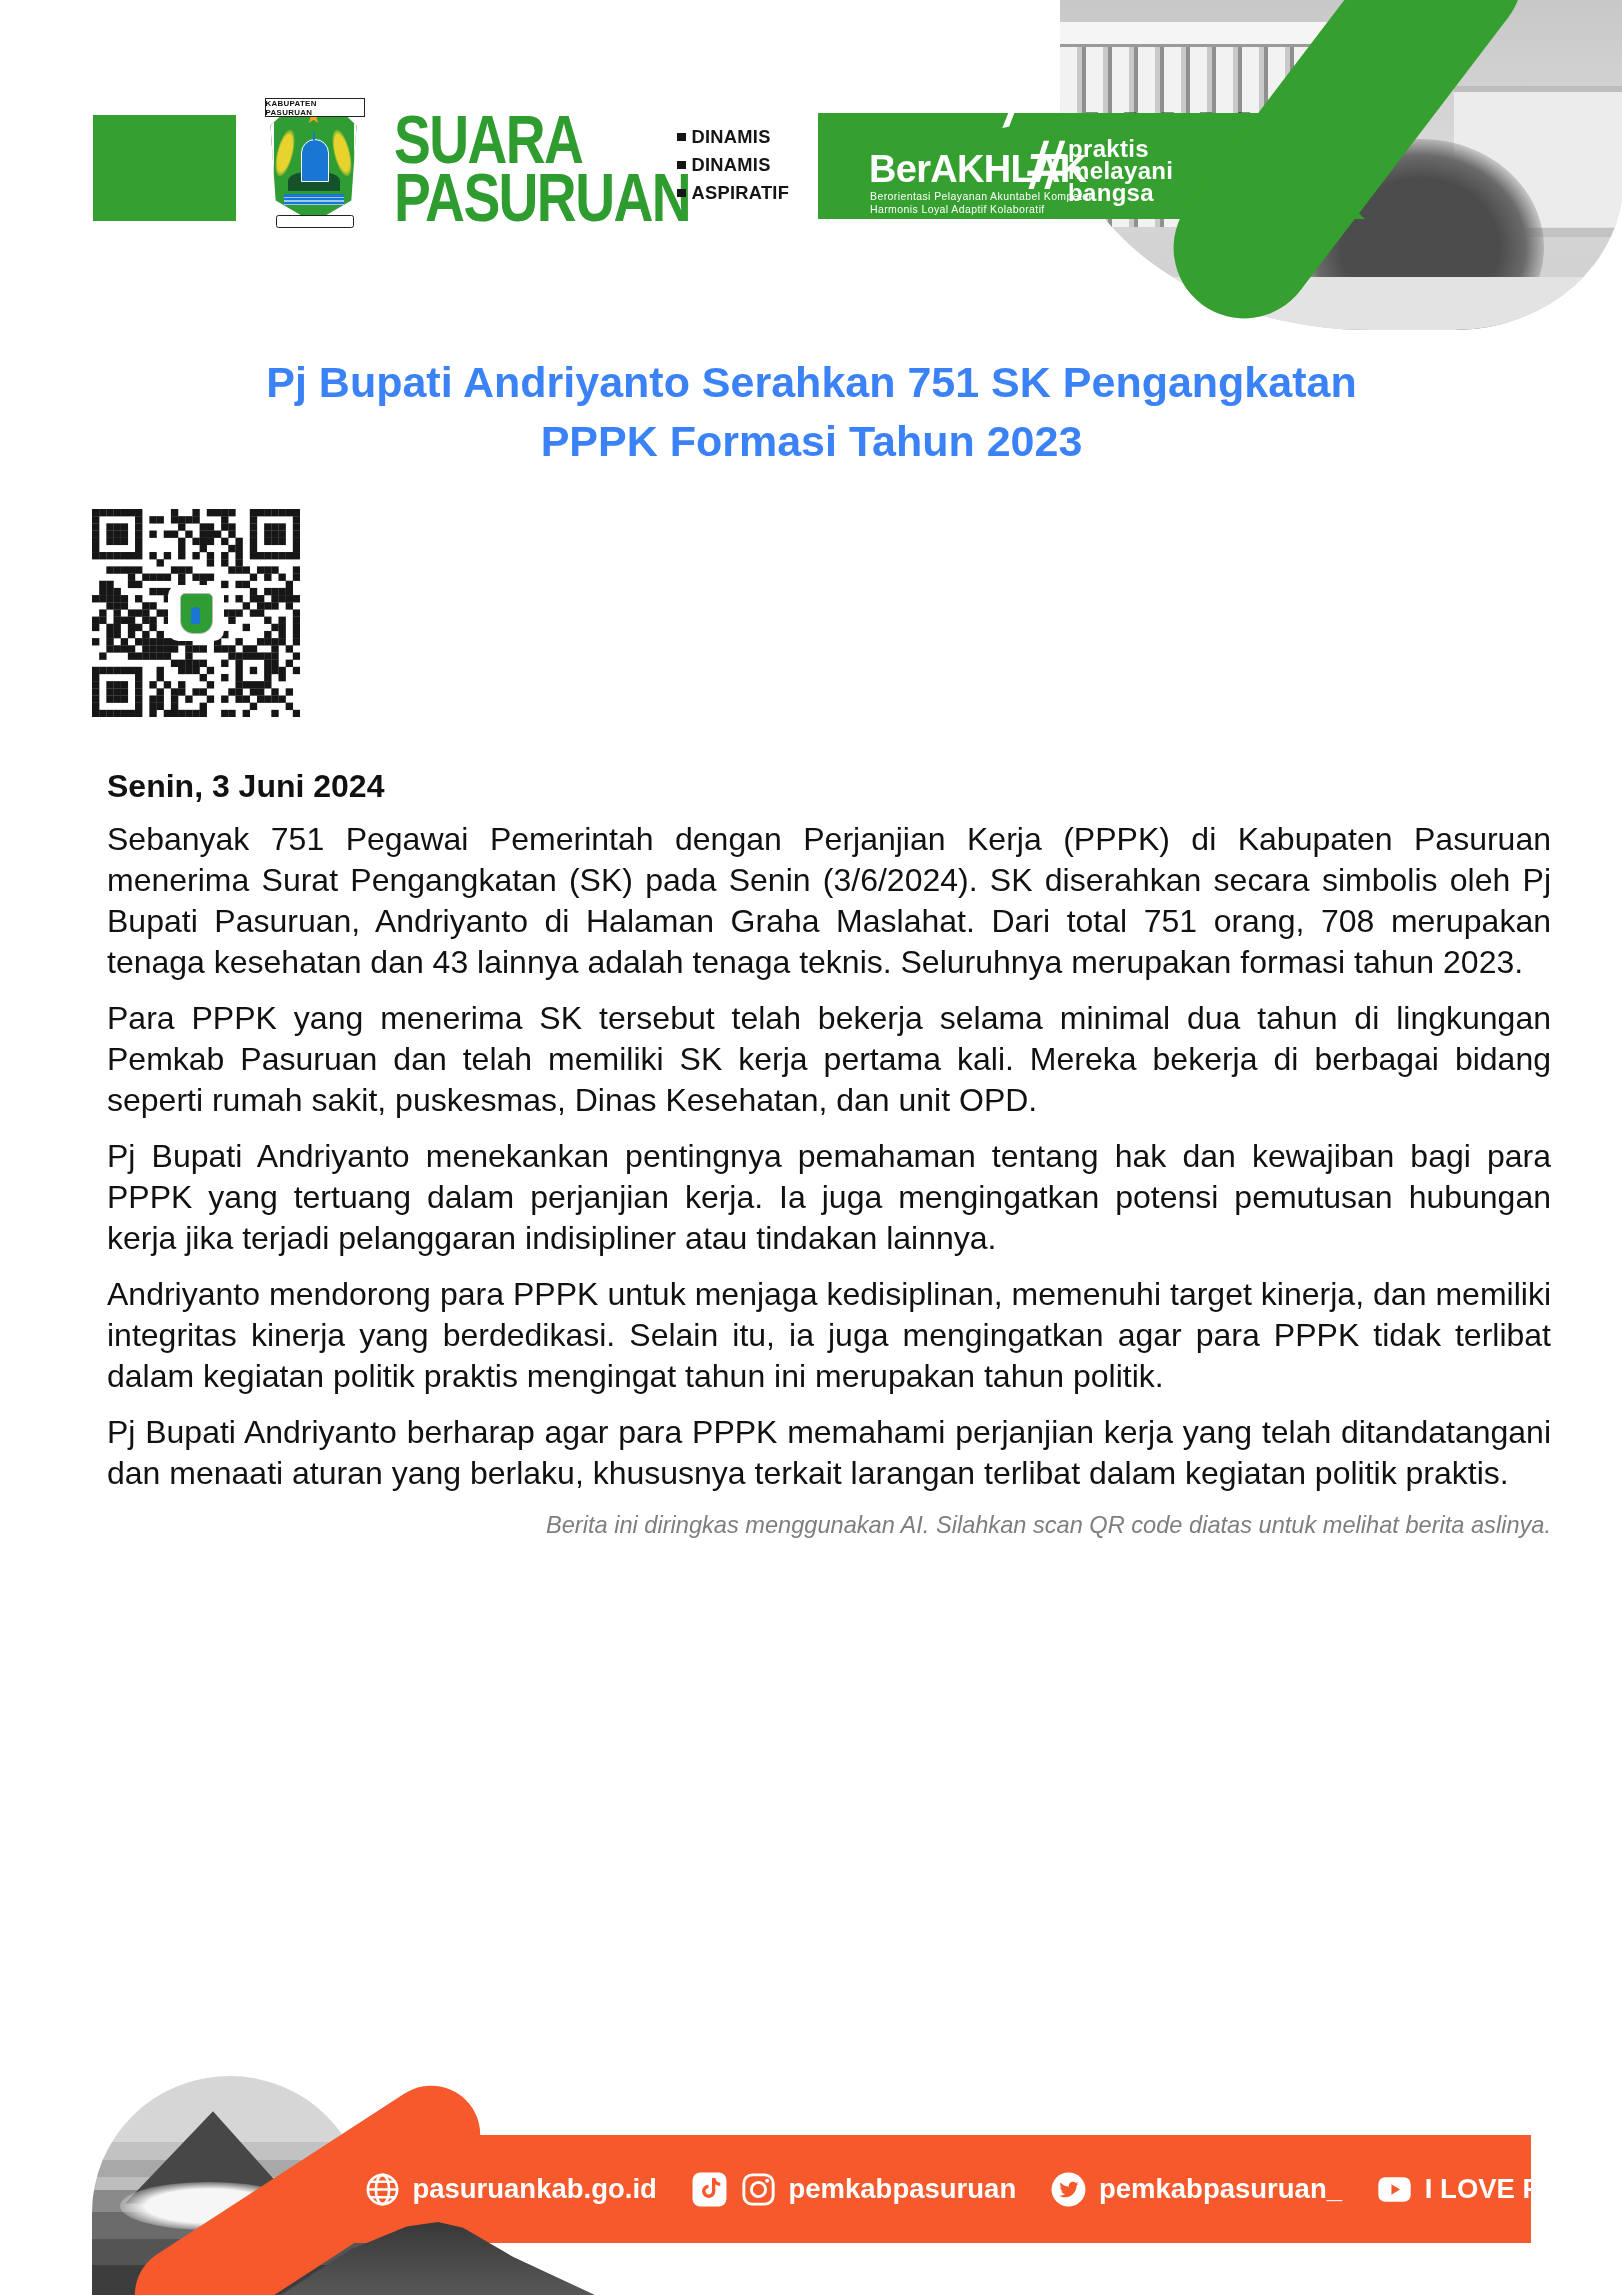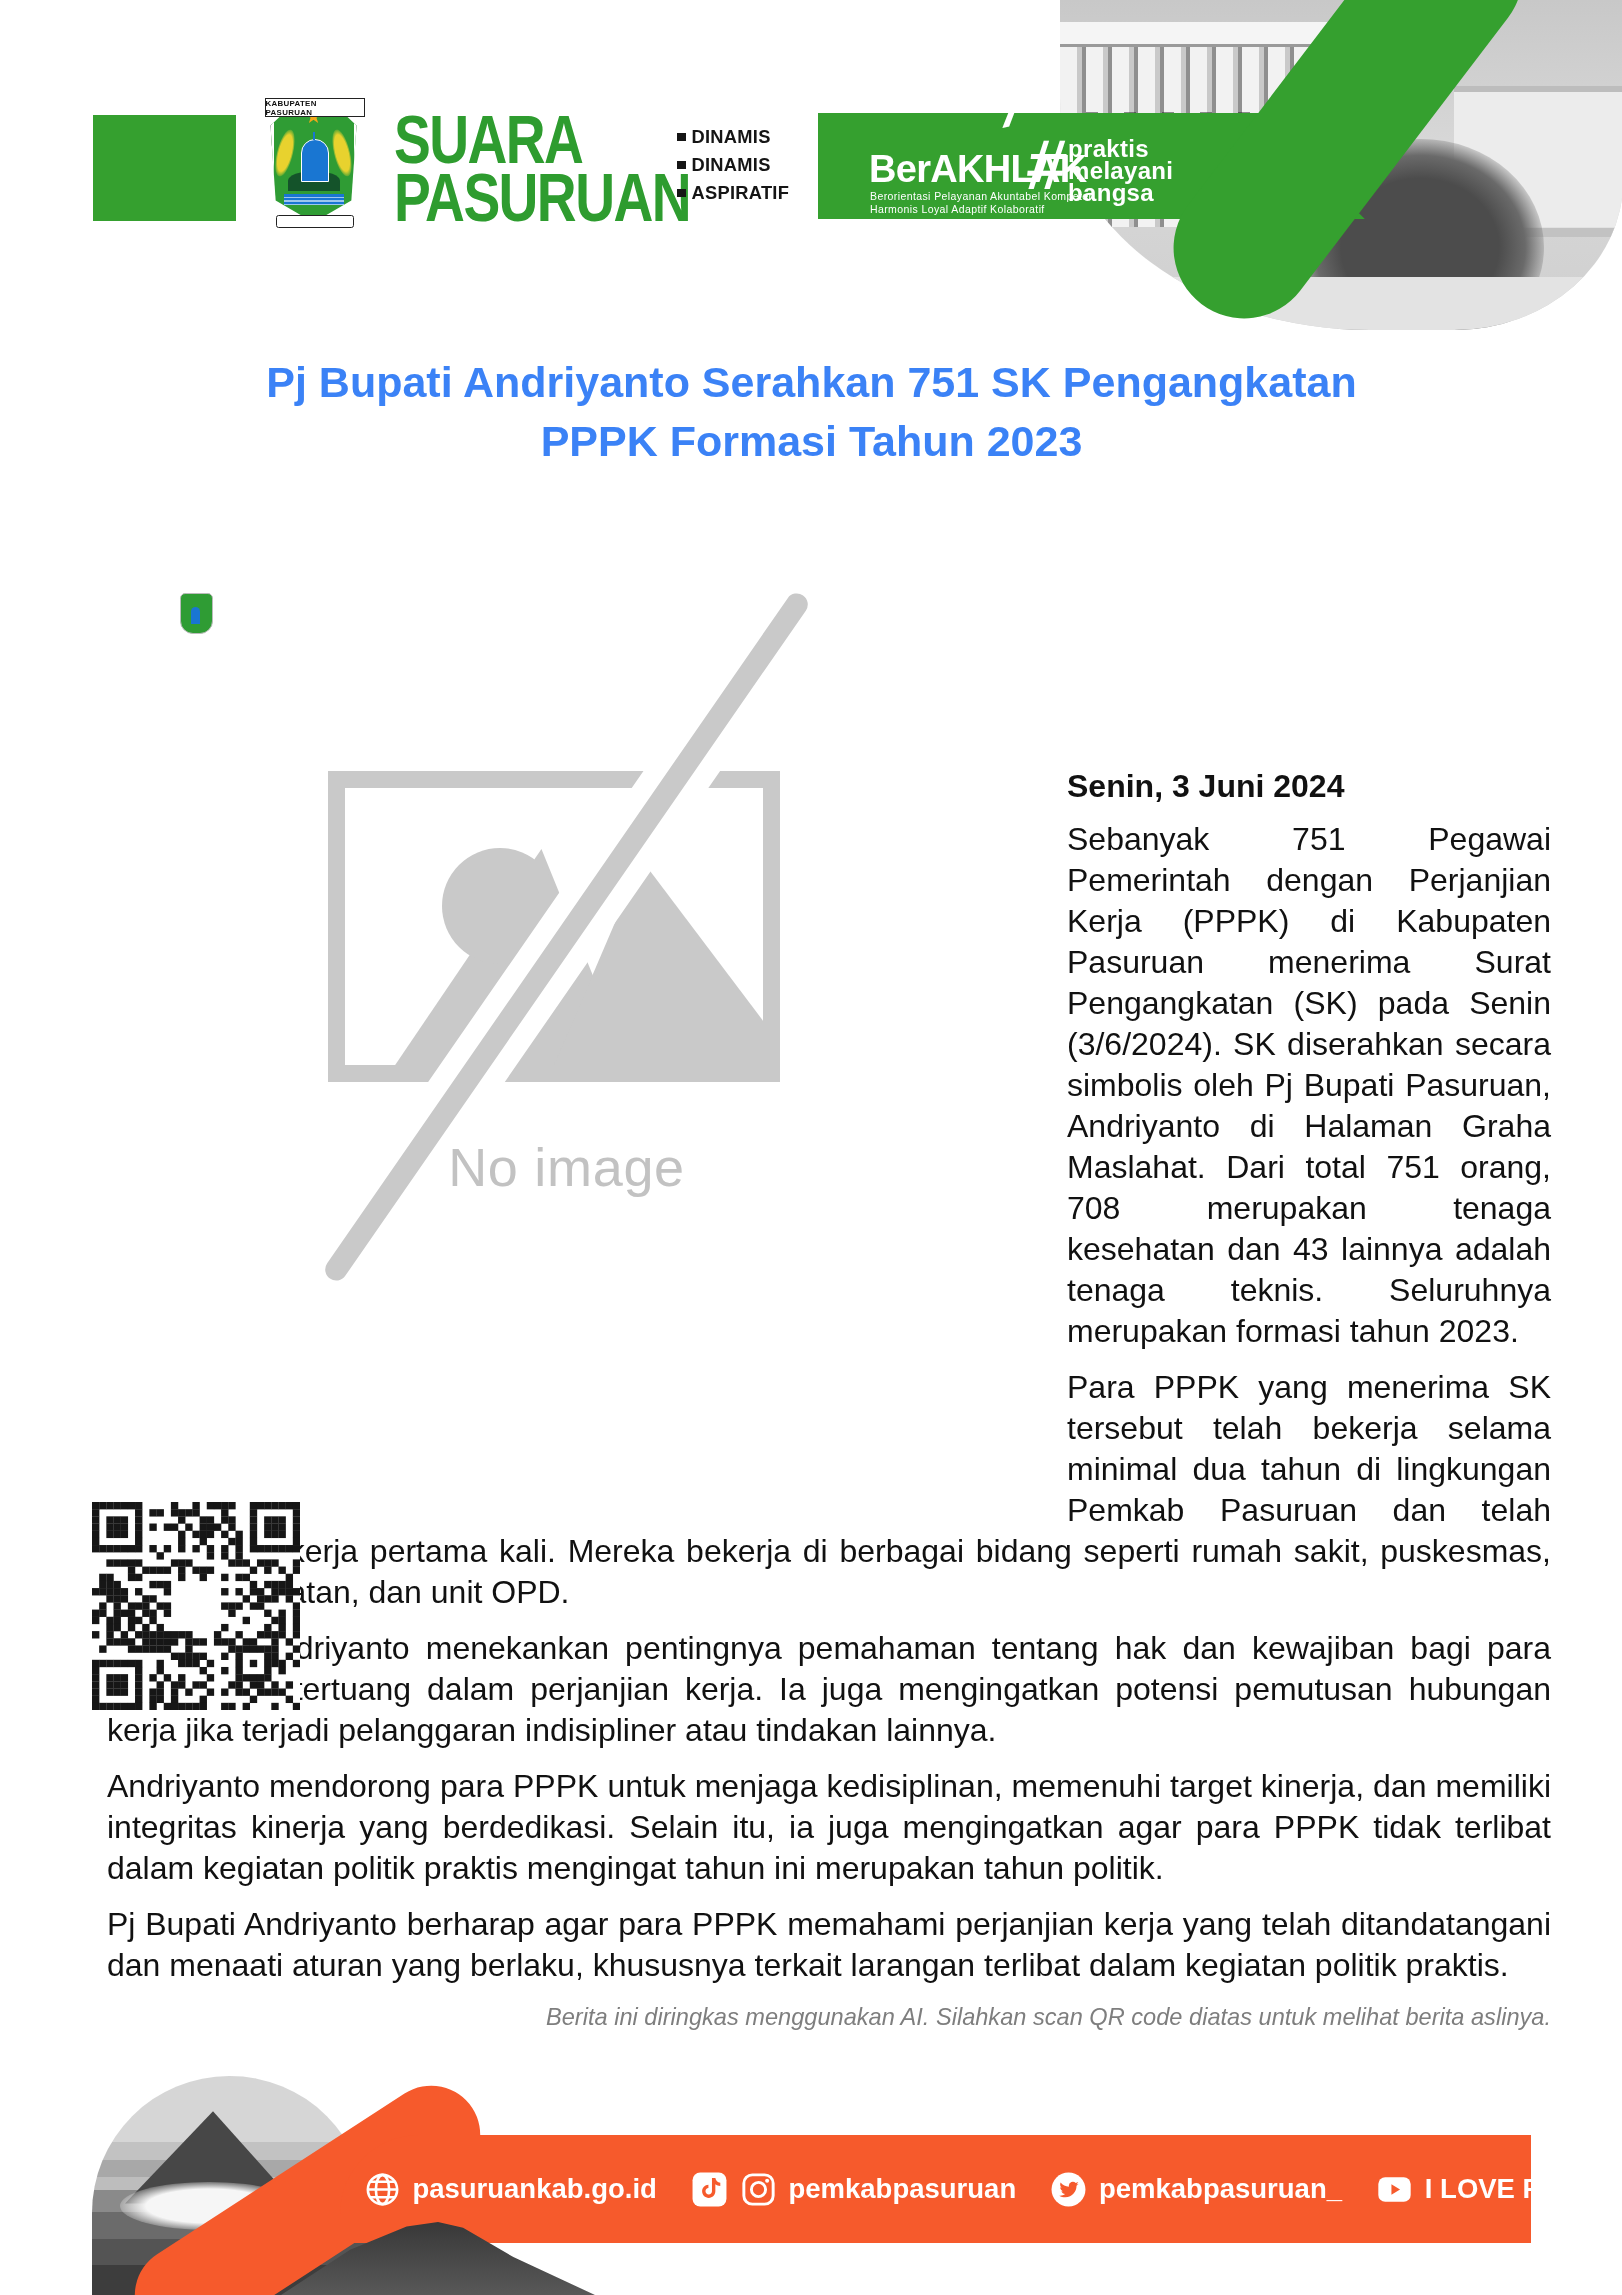--- a/index.html
+++ b/index.html
@@ -173,29 +173,20 @@
     <div class="grass"></div>
   </div>
   <div class="swoosh"></div>
 
   <div class="title">
     <div>Pj Bupati Andriyanto Serahkan 751 SK Pengangkatan</div>
     <div>PPPK Formasi Tahun 2023</div>
   </div>
 
   <div class="article">
-    <div class="media">
-      <div class="ni-frame">
-        <div class="ni-mts"></div>
-        <div class="ni-circle"></div>
-      </div>
-      <div class="ni-slash-w"></div>
-      <div class="ni-slash-g"></div>
-      <div class="ni-label">No image</div>
-    </div>
 
     <div class="qr">
       <svg id="qr-svg" width="208" height="208" viewBox="0 0 318 318" xmlns="http://www.w3.org/2000/svg">
           <rect width="318" height="318" fill="#ffffff"></rect>
           <rect x="0.00" y="0.00" width="11.27" height="11.27" fill="#161616"></rect>
           <rect x="10.97" y="0.00" width="11.27" height="11.27" fill="#161616"></rect>
           <rect x="21.93" y="0.00" width="11.27" height="11.27" fill="#161616"></rect>
           <rect x="32.90" y="0.00" width="11.27" height="11.27" fill="#161616"></rect>
           <rect x="43.86" y="0.00" width="11.27" height="11.27" fill="#161616"></rect>
           <rect x="54.83" y="0.00" width="11.27" height="11.27" fill="#161616"></rect>

